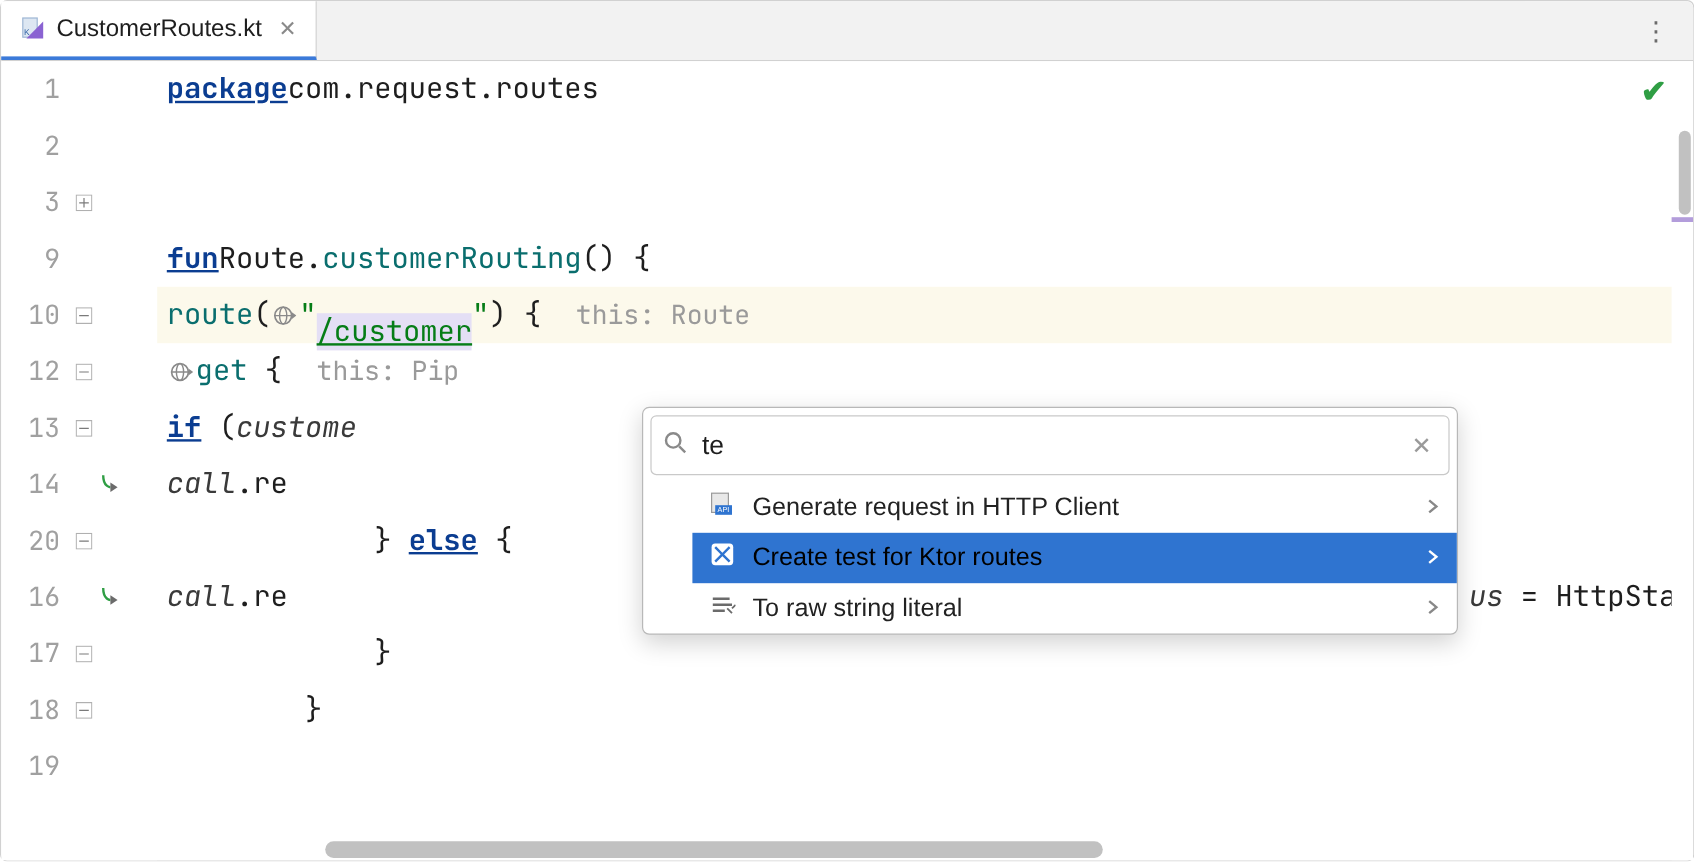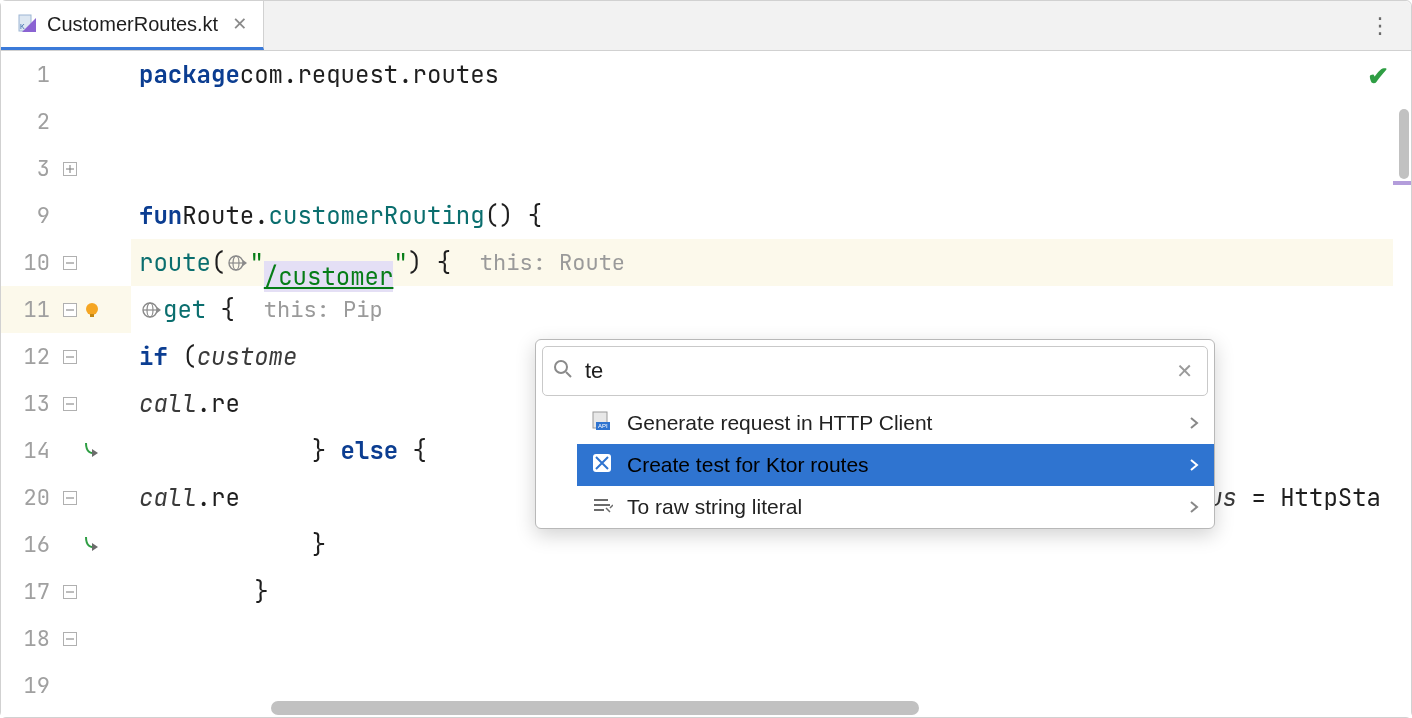--- a/index.html
+++ b/index.html
@@ -12,21 +12,21 @@
   .tab-close { color: #8a8a8a; font-size: 18px; margin-left: 6px; }
   .more-menu { position: absolute; right: 8px; top: 0; height: 100%; display: flex; align-items: center; color: #6b6b6b; font-size: 22px; padding: 0 12px; }
   .editor-wrap { flex: 1; display: flex; position: relative; overflow: hidden; }
   .gutter { width: 130px; background: #fff; border-right: 0; display: flex; flex-direction: column; position: relative; }
   .code-pane { flex: 1; position: relative; }
   .line-row { height: 47px; display: flex; align-items: center; }
   .ln { width: 55px; text-align: right; color: #a0a0a0; font-family: "SF Mono","JetBrains Mono","Consolas",monospace; font-size: 22px; padding-right: 6px; }
   .gut-icons { flex: 1; display: flex; align-items: center; justify-content: flex-start; gap: 4px; padding-left: 6px; }
   .fold { width: 16px; height: 16px; display: inline-flex; align-items: center; justify-content: center; }
   .code { height: 47px; display: flex; align-items: center; font-family: "SF Mono","JetBrains Mono","Consolas",monospace; font-size: 24px; white-space: pre; padding-left: 8px; color: #1e1e1e; }
-  .kw { color: #0b3d91; font-weight: 600; }
+  .kw { color: #0b3d91; font-weight: 600; text-decoration: underline; }
   .fn { color: #0a6e6e; }
   .str { color: #067d17; }
   .it { font-style: italic; color: #3a3a3a; }
   .hint { color: #9a9a9a; font-size: 22px; font-style: normal; }
   .dim { background: #e7f2e7; padding: 0 3px; }
   .url-mark { background: #e4dff5; text-decoration: underline; margin-top: 28px; }
   .line-hl { background: #fcf9eb; }
   .globe-icon { display:inline-flex; width:24px; height:24px; align-items:center; justify-content:center; color:#8a8a8a; }
   .bulb { width:20px; height:20px; display:inline-flex; align-items:center; justify-content:center; }
   .scrollstrip { position:absolute; top:0; right:0; width:18px; height:100%; background:#fff; }
@@ -97,37 +97,20 @@
           <div class="ln">10</div>
           <div class="gut-icons">
         <span class="fold">
               <svg width="14" height="14" viewBox="0 0 14 14">
                 <rect x="0.5" y="0.5" width="13" height="13" fill="#fff" stroke="#b0b0b0"></rect>
                 <line x1="3" y1="7" x2="11" y2="7" stroke="#7a7a7a"></line>
               </svg>
             </span>
       </div>
         </div>
-      <div class="line-row line-hl">
-          <div class="ln">11</div>
-          <div class="gut-icons">
-        <span class="fold">
-              <svg width="14" height="14" viewBox="0 0 14 14">
-                <rect x="0.5" y="0.5" width="13" height="13" fill="#fff" stroke="#b0b0b0"></rect>
-                <line x1="3" y1="7" x2="11" y2="7" stroke="#7a7a7a"></line>
-              </svg>
-            </span>
-        <span class="bulb">
-              <svg width="18" height="18" viewBox="0 0 18 18">
-                <circle cx="9" cy="8" r="6" fill="#f5a623"></circle>
-                <rect x="7" y="13" width="4" height="3" fill="#c48812"></rect>
-              </svg>
-            </span>
-      </div>
-        </div>
       <div class="line-row">
           <div class="ln">12</div>
           <div class="gut-icons">
         <span class="fold">
               <svg width="14" height="14" viewBox="0 0 14 14">
                 <rect x="0.5" y="0.5" width="13" height="13" fill="#fff" stroke="#b0b0b0"></rect>
                 <line x1="3" y1="7" x2="11" y2="7" stroke="#7a7a7a"></line>
               </svg>
             </span>
       </div>
@@ -217,21 +200,21 @@
             </svg></span><span class="str">"</span><span class="str url-mark">/customer</span><span class="str">"</span>) {  <span class="hint">this: Route</span></div>
       <div class="code">        <span class="globe-icon"><svg width="20" height="20" viewBox="0 0 20 20">
               <circle cx="9" cy="10" r="7" fill="none" stroke="#8a8a8a" stroke-width="1.4"></circle>
               <ellipse cx="9" cy="10" rx="3" ry="7" fill="none" stroke="#8a8a8a" stroke-width="1.2"></ellipse>
               <line x1="2" y1="10" x2="16" y2="10" stroke="#8a8a8a" stroke-width="1.2"></line>
               <path d="M16 7 L20 10 L16 13" fill="#8a8a8a"></path>
             </svg></span><span class="fn">get</span> {  <span class="hint">this: Pip</span></div>
       <div class="code">            <span class="kw">if</span> (<span class="it">custome</span></div>
       <div class="code">                <span class="it">call</span>.<span>re</span></div>
       <div class="code">            } <span class="kw">else</span> {</div>
-      <div class="code">                <span class="it">call</span>.<span>re</span><span style="position:absolute; right:30px;"><span class="it">us</span> = <span>HttpSta</span></span></div>
+      <div class="code">                <span class="it">call</span>.<span>re</span><span style="position:absolute; right:14px;"><span class="it">us</span> = <span>HttpSta</span></span></div>
       <div class="code">            }</div>
       <div class="code">        }</div>
       <div class="code"></div>
 
       <div class="scrollstrip">
         <span class="check">✔</span>
         <div class="scroll-thumb"></div>
         <div class="mark-purple"></div>
       </div>
 

